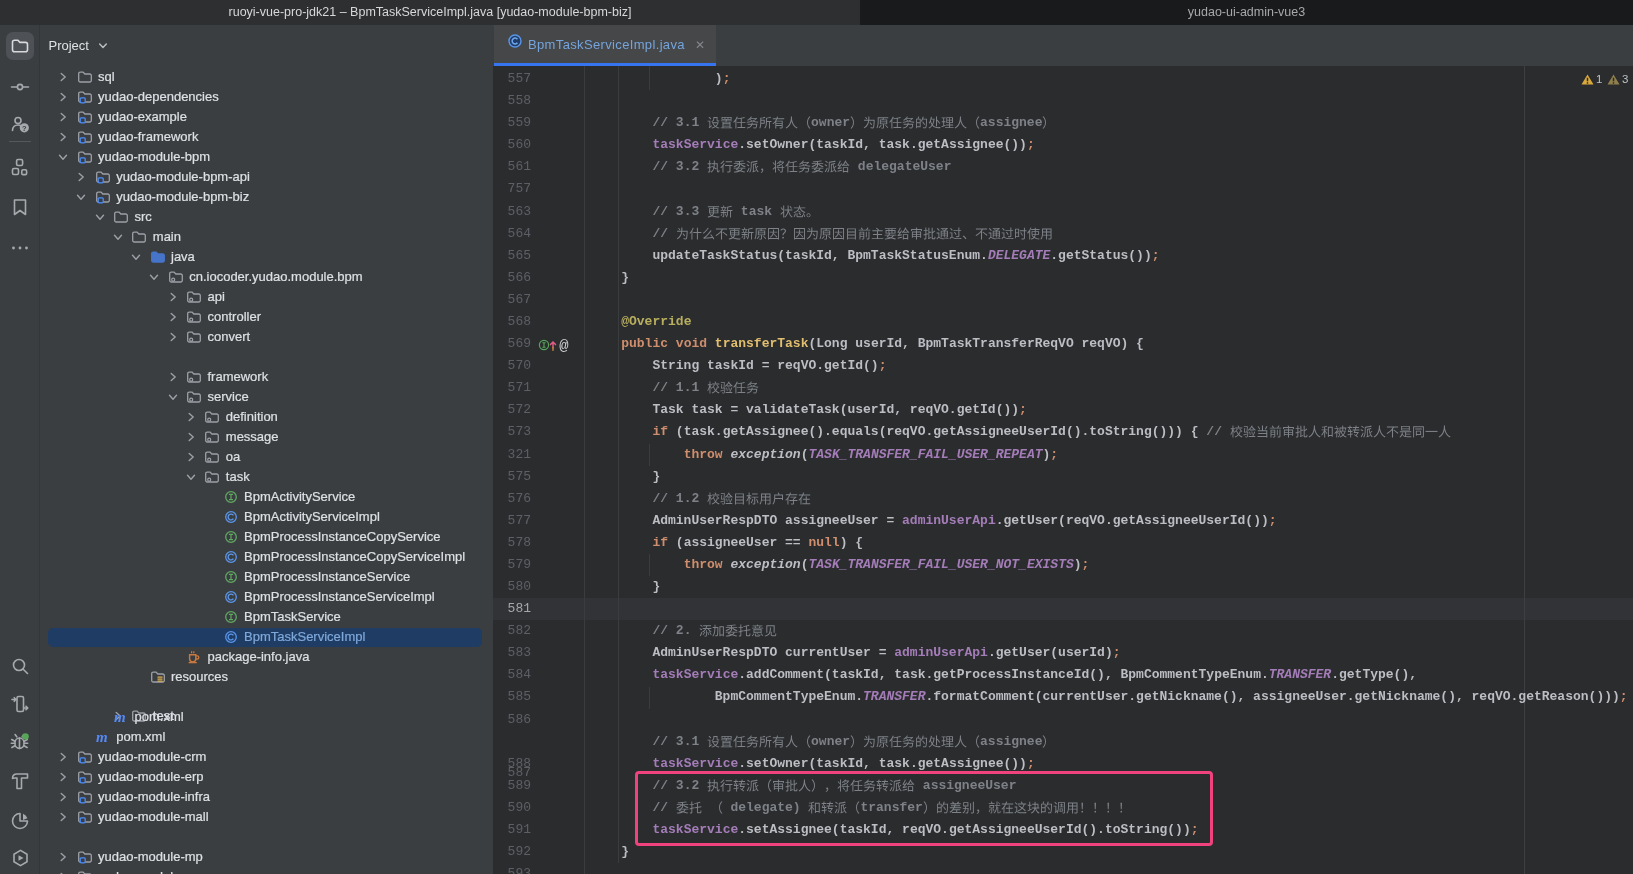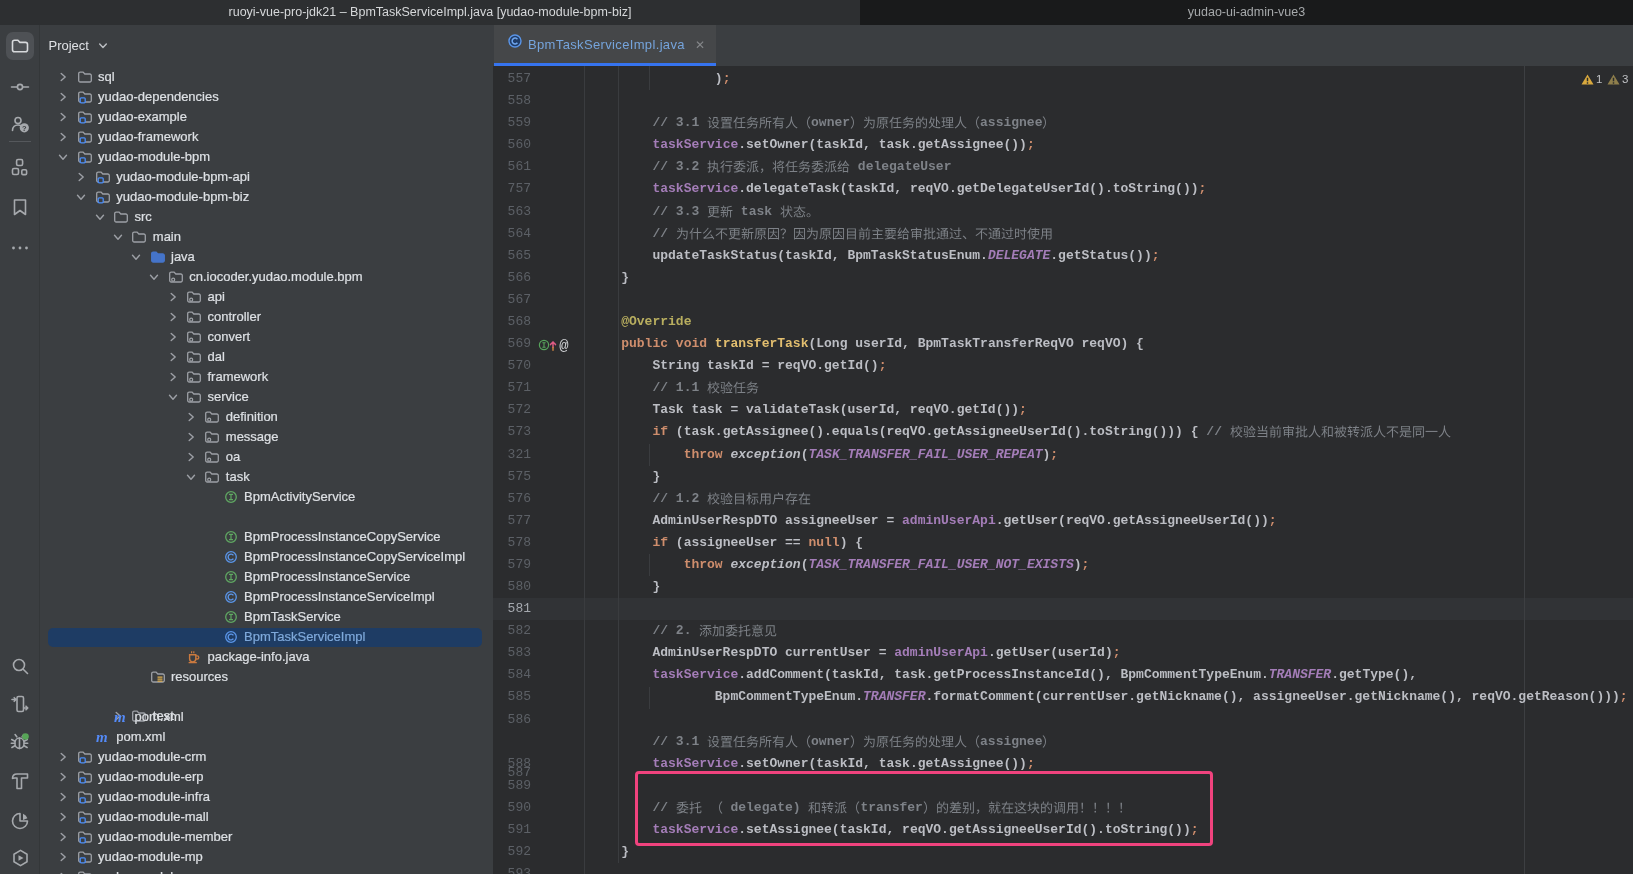--- a/index.html
+++ b/index.html
@@ -342,29 +342,20 @@
     </div>
     <div class="trow" style="top:261px">
       <svg class="ti" style="left:124.5px" width="16" height="16" viewBox="0 0 16 16">
         <use href="#cvr"></use>
       </svg>
       <svg class="ti" style="left:146.0px" width="16" height="16" viewBox="0 0 16 16">
         <use href="#fpkg"></use>
       </svg>
       <span class="tl" style="left:127.5px">convert</span>
     </div>
-    <div class="trow" style="top:281px">
-      <svg class="ti" style="left:124.5px" width="16" height="16" viewBox="0 0 16 16">
-        <use href="#cvr"></use>
-      </svg>
-      <svg class="ti" style="left:146.0px" width="16" height="16" viewBox="0 0 16 16">
-        <use href="#fpkg"></use>
-      </svg>
-      <span class="tl" style="left:127.5px">dal</span>
-    </div>
     <div class="trow" style="top:301px">
       <svg class="ti" style="left:124.5px" width="16" height="16" viewBox="0 0 16 16">
         <use href="#cvr"></use>
       </svg>
       <svg class="ti" style="left:146.0px" width="16" height="16" viewBox="0 0 16 16">
         <use href="#fpkg"></use>
       </svg>
       <span class="tl" style="left:127.5px">framework</span>
     </div>
     <div class="trow" style="top:321px">
@@ -410,20 +401,26 @@
       <svg class="ti" style="left:164.2px" width="16" height="16" viewBox="0 0 16 16">
         <use href="#fpkg"></use>
       </svg>
       <span class="tl" style="left:145.8px">task</span>
     </div>
     <div class="trow" style="top:421px">
       <svg class="ti" style="left:182.5px" width="16" height="16" viewBox="0 0 16 16">
         <use href="#iI"></use>
       </svg>
       <span class="tl" style="left:164.0px">BpmActivityService</span>
+    </div>
+    <div class="trow" style="top:441px">
+      <svg class="ti" style="left:182.5px" width="16" height="16" viewBox="0 0 16 16">
+        <use href="#iC"></use>
+      </svg>
+      <span class="tl" style="left:164.0px">BpmActivityServiceImpl</span>
     </div>
     <div class="trow" style="top:461px">
       <svg class="ti" style="left:182.5px" width="16" height="16" viewBox="0 0 16 16">
         <use href="#iI"></use>
       </svg>
       <span class="tl" style="left:164.0px">BpmProcessInstanceCopyService</span>
     </div>
     <div class="trow" style="top:481px">
       <svg class="ti" style="left:182.5px" width="16" height="16" viewBox="0 0 16 16">
         <use href="#iC"></use>
@@ -516,29 +513,20 @@
       <span class="tl" style="left:18.0px">yudao-module-infra</span>
     </div>
     <div class="trow" style="top:741px">
       <svg class="ti" style="left:15.0px" width="16" height="16" viewBox="0 0 16 16">
         <use href="#cvr"></use>
       </svg>
       <svg class="ti" style="left:36.5px" width="16" height="16" viewBox="0 0 16 16">
         <use href="#fmod"></use>
       </svg>
       <span class="tl" style="left:18.0px">yudao-module-mall</span>
-    </div>
-    <div class="trow" style="top:761px">
-      <svg class="ti" style="left:15.0px" width="16" height="16" viewBox="0 0 16 16">
-        <use href="#cvr"></use>
-      </svg>
-      <svg class="ti" style="left:36.5px" width="16" height="16" viewBox="0 0 16 16">
-        <use href="#fmod"></use>
-      </svg>
-      <span class="tl" style="left:18.0px">yudao-module-member</span>
     </div>
     <div class="trow" style="top:781px">
       <svg class="ti" style="left:15.0px" width="16" height="16" viewBox="0 0 16 16">
         <use href="#cvr"></use>
       </svg>
       <svg class="ti" style="left:36.5px" width="16" height="16" viewBox="0 0 16 16">
         <use href="#fmod"></use>
       </svg>
       <span class="tl" style="left:18.0px">yudao-module-mp</span>
     </div>
@@ -649,21 +637,20 @@
           <use href="#u6D3E" x="3000"></use>
           <use href="#uFF0C" x="4000"></use>
           <use href="#u5C06" x="5000"></use>
           <use href="#u4EFB" x="6000"></use>
           <use href="#u52A1" x="7000"></use>
           <use href="#u59D4" x="8000"></use>
           <use href="#u6D3E" x="9000"></use>
           <use href="#u7ED9" x="10000"></use>
         </g>
       </svg><b class="c"> delegateUser</b></div>
-    <div class="cl" style="top:112.4px">        <b class="f">taskService</b>.delegateTask(taskId, reqVO.getDelegateUserId().toString())<b class="k">;</b></div>
     <div class="cl" style="top:134.5px">        <b class="c">// 3.3 </b><svg class="cj" width="26" height="22" viewBox="0 0 26 22">
         <g fill="#7E8288" transform="translate(0,15.5) scale(0.013,-0.013)">
           <use href="#u66F4" x="0"></use>
           <use href="#u65B0" x="1000"></use>
         </g>
       </svg><b class="c"> task </b><svg class="cj" width="39" height="22" viewBox="0 0 39 22">
         <g fill="#7E8288" transform="translate(0,15.5) scale(0.013,-0.013)">
           <use href="#u72B6" x="0"></use>
           <use href="#u6001" x="1000"></use>
           <use href="#u3002" x="2000"></use>
@@ -794,20 +781,40 @@
           <use href="#u7406" x="7000"></use>
           <use href="#u4EBA" x="8000"></use>
           <use href="#uFF08" x="9000"></use>
         </g>
       </svg><b class="c">assignee</b><svg class="cj" width="13" height="22" viewBox="0 0 13 22">
         <g fill="#7E8288" transform="translate(0,15.5) scale(0.013,-0.013)">
           <use href="#uFF09" x="0"></use>
         </g>
       </svg></div>
     <div class="cl" style="top:686.7px">        <b class="f">taskService</b>.setOwner(taskId, task.getAssignee())<b class="k">;</b></div>
+    <div class="cl" style="top:708.8px">        <b class="c">// 3.2 </b><svg class="cj" width="208" height="22" viewBox="0 0 208 22">
+        <g fill="#7E8288" transform="translate(0,15.5) scale(0.013,-0.013)">
+          <use href="#u6267" x="0"></use>
+          <use href="#u884C" x="1000"></use>
+          <use href="#u8F6C" x="2000"></use>
+          <use href="#u6D3E" x="3000"></use>
+          <use href="#uFF08" x="4000"></use>
+          <use href="#u5BA1" x="5000"></use>
+          <use href="#u6279" x="6000"></use>
+          <use href="#u4EBA" x="7000"></use>
+          <use href="#uFF09" x="8000"></use>
+          <use href="#uFF0C" x="9000"></use>
+          <use href="#u5C06" x="10000"></use>
+          <use href="#u4EFB" x="11000"></use>
+          <use href="#u52A1" x="12000"></use>
+          <use href="#u8F6C" x="13000"></use>
+          <use href="#u6D3E" x="14000"></use>
+          <use href="#u7ED9" x="15000"></use>
+        </g>
+      </svg><b class="c"> assigneeUser</b></div>
     <div class="cl" style="top:730.8px">        <b class="c">// </b><svg class="cj" width="26" height="22" viewBox="0 0 26 22">
         <g fill="#7E8288" transform="translate(0,15.5) scale(0.013,-0.013)">
           <use href="#u59D4" x="0"></use>
           <use href="#u6258" x="1000"></use>
         </g>
       </svg><b class="c"> </b><svg class="cj" width="13" height="22" viewBox="0 0 13 22">
         <g fill="#7E8288" transform="translate(0,15.5) scale(0.013,-0.013)">
           <use href="#uFF08" x="0"></use>
         </g>
       </svg><b class="c"> delegate) </b><svg class="cj" width="52" height="22" viewBox="0 0 52 22">

